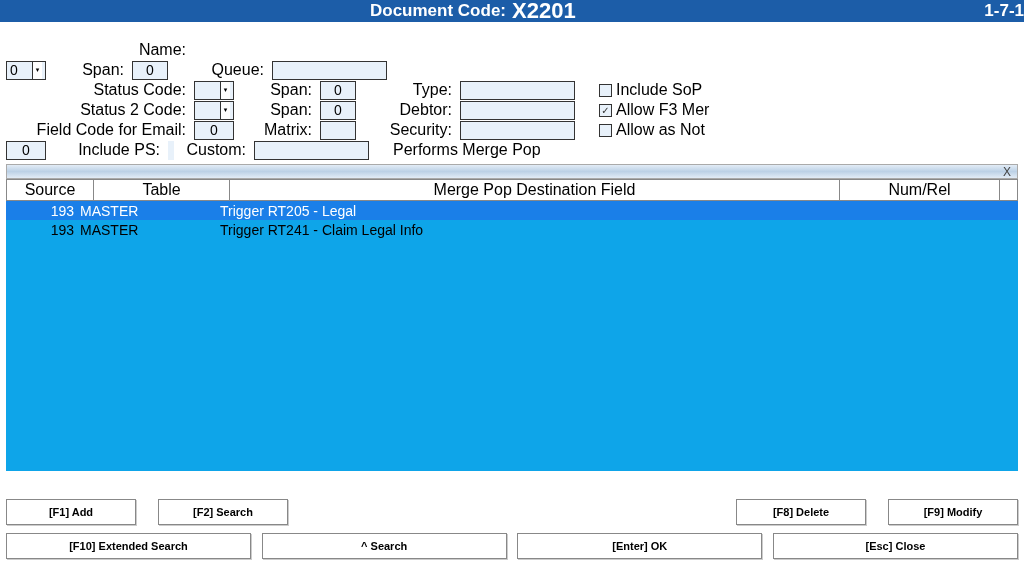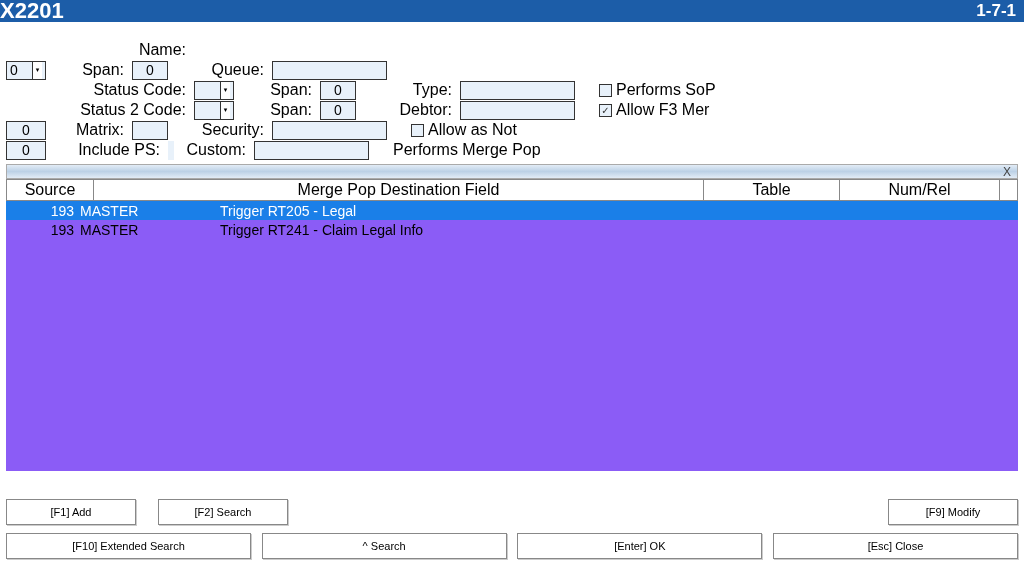--- a/index.html
+++ b/index.html
@@ -2,21 +2,21 @@
 <html><head>
   <meta charset="utf-8">
   <style>
     * { margin: 0; padding: 0; box-sizing: border-box; font-family: Arial, sans-serif; font-size: 14px; }
     body { background: white; width: 1024px; height: 573px; overflow: hidden; }
     
     .top-bar { background: #1c5da8; color: white; display: flex; height: 22px; align-items: center; }
     .tb-label { font-size: 17px; font-weight: bold; margin-left: 370px; margin-right: 6px; }
     .tb-code { font-size: 22px; font-weight: bold; width: 230px; }
     .tb-spacer { flex: 1; }
-    .tb-right { font-size: 17px; font-weight: bold; margin-right: 8px; }
+    .tb-right { font-size: 17px; font-weight: bold; margin-right: 0; }
     
     .form-area { padding: 18px 6px 2px 6px; background: white; }
     .form-row { display: flex; height: 20px; align-items: center; }
     .lbl { text-align: right; font-size: 16px; color: #000; padding-right: 8px; }
     .lbl.c1 { width: 188px; }
     .lbl.c2 { width: 62px; }
     .lbl.c3 { width: 80px; }
     .fld { background: #e8f1fa; border: 1px solid #333; height: 19px; display: inline-flex; align-items: center; padding: 0 3px; font-size: 14px;}
     .fld.name { width: 335px; }
     .fld.diary { width: 40px; justify-content: flex-end; }
@@ -36,41 +36,42 @@
     
     .table-header { display: flex; margin: 0 6px; height: 22px; }
     .th { border: 1px solid #888; background: white; text-align: center; font-size: 16px; display: flex; align-items: center; justify-content: center; border-left: none;}
     .th:first-child { border-left: 1px solid #888; }
     .th.src { width: 88px; }
     .th.tbl { width: 136px; }
     .th.dest { flex: 1; }
     .th.num { width: 160px; }
     .th.sbspace { width: 18px; border-left: none;}
     
-    .table-body { margin: 0 6px; position:relative; height: 270px; background: #8b5cf6;}
+    .table-body { margin: 0 6px; position:relative; height: 270px; background: #0ea5e9;}
     .row { display: flex; height: 19px; align-items:center; font-size:15px; }
     .row.sel { background: #1a7fe8; color: white; }
     .cell { overflow: hidden; white-space: nowrap; padding: 0 2px; }
     .cell.src { width: 72px; text-align: right; padding-right: 4px;}
     .cell.tbl { width: 136px; padding-left: 2px;}
     .cell.dest { flex: 1; padding-left: 6px; }
     .cell.num { width: 160px; }
     
     .button-bars { position: absolute; bottom: 6px; left: 0; right: 0; padding: 0 6px;}
-    .bb-row { display: flex; margin-bottom: 8px; gap: 0; height: 26px;}
+    .bb-row { display: flex; margin-bottom: 8px; gap: 0; height: 26px; font-weight: bold;}
     .btn { border: 1px solid #888; background: white; font-size: 11px; display: flex; align-items: center; justify-content: center; cursor: pointer; box-shadow: 1px 1px 0 #ccc;}
     .bb-row1 .btn { width: 130px; margin-right: 22px;}
     .bb-row1 .spacer { flex: 1; }
     .bb-row2 { justify-content: space-between; }
     .bb-row2 .btn { width: 245px; }
   </style>
 </head>
 <body>
 
 <div class="top-bar">
+  <span class="tb-label">Document Code:</span>
   <span class="tb-code">X2201</span>
   <span class="tb-spacer"></span>
   <span class="tb-right">1-7-1</span>
 </div>
 
 <div class="form-area">
   <div class="form-row">
     <span class="lbl c1">Name:</span>
   </div>
   <div class="form-row">
@@ -91,40 +92,41 @@
         <span class="dropdown-arrow">▾</span>
       </span>
     <span class="gap"></span>
     <span class="lbl c2">Span:</span>
     <span class="fld span">0</span>
     <span class="gap"></span>
     <span class="lbl c3">Type:</span>
     <span class="fld qtd"></span>
     <span class="chk-wrap">
         <span class="chk"></span>
-        <span class="chk-lbl">Performs SoP</span>
+        <span class="chk-lbl">Include SoP</span>
       </span>
   </div>
   <div class="form-row">
     <span class="lbl c1">Status 2 Code:</span>
     <span class="fld diary">
         <span class="dropdown-arrow">▾</span>
       </span>
     <span class="gap"></span>
     <span class="lbl c2">Span:</span>
     <span class="fld span">0</span>
     <span class="gap"></span>
     <span class="lbl c3">Debtor:</span>
     <span class="fld qtd"></span>
     <span class="chk-wrap">
         <span class="chk">✓</span>
         <span class="chk-lbl">Allow F3 Mer</span>
       </span>
   </div>
   <div class="form-row">
+    <span class="lbl c1">Field Code for Email:</span>
     <span class="fld fc">0</span>
     <span class="gap"></span>
     <span class="lbl c2">Matrix:</span>
     <span class="fld matrix"></span>
     <span class="gap"></span>
     <span class="lbl c3">Security:</span>
     <span class="fld qtd"></span>
     <span class="chk-wrap">
         <span class="chk"></span>
         <span class="chk-lbl">Allow as Not</span>
@@ -141,22 +143,22 @@
     <span class="custom-txt">Performs Merge Pop</span>
   </div>
 </div>
 
 <div class="blue-sep">
   <span class="x">X</span>
 </div>
 
 <div class="table-header">
   <div class="th src">Source</div>
+  <div class="th tbl">Table</div>
   <div class="th dest">Merge Pop Destination Field</div>
-  <div class="th tbl">Table</div>
   <div class="th num">Num/Rel</div>
   <div class="th sbspace"></div>
 </div>
 <div class="table-body" id="tbody">
     <div class="row sel">
       <span class="cell src">193</span>
       <span class="cell tbl">MASTER</span>
       <span class="cell dest">Trigger RT205 - Legal</span>
       <span class="cell num"></span>
     </div>
@@ -166,20 +168,21 @@
       <span class="cell dest">Trigger RT241 - Claim Legal Info</span>
       <span class="cell num"></span>
     </div>
   </div>
 
 <div class="button-bars">
   <div class="bb-row bb-row1">
     <div class="btn">[F1] Add</div>
     <div class="btn">[F2] Search</div>
     <div class="spacer"></div>
+    <div class="btn">[F8] Delete</div>
     <div class="btn" style="margin-right:0">[F9] Modify</div>
   </div>
   <div class="bb-row bb-row2">
     <div class="btn">[F10] Extended Search</div>
     <div class="btn">^ Search</div>
     <div class="btn">[Enter] OK</div>
     <div class="btn">[Esc] Close</div>
   </div>
 </div>
 

